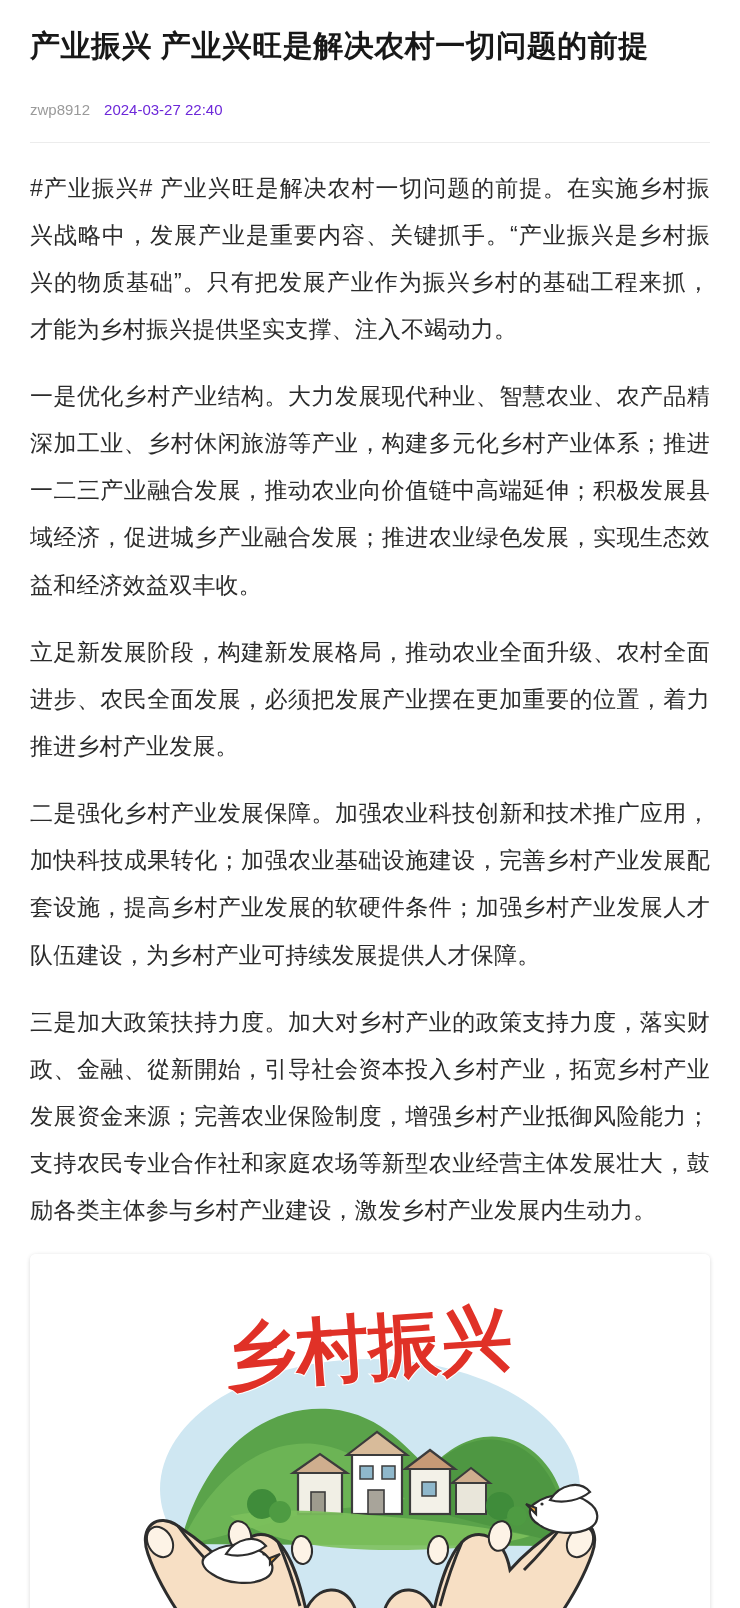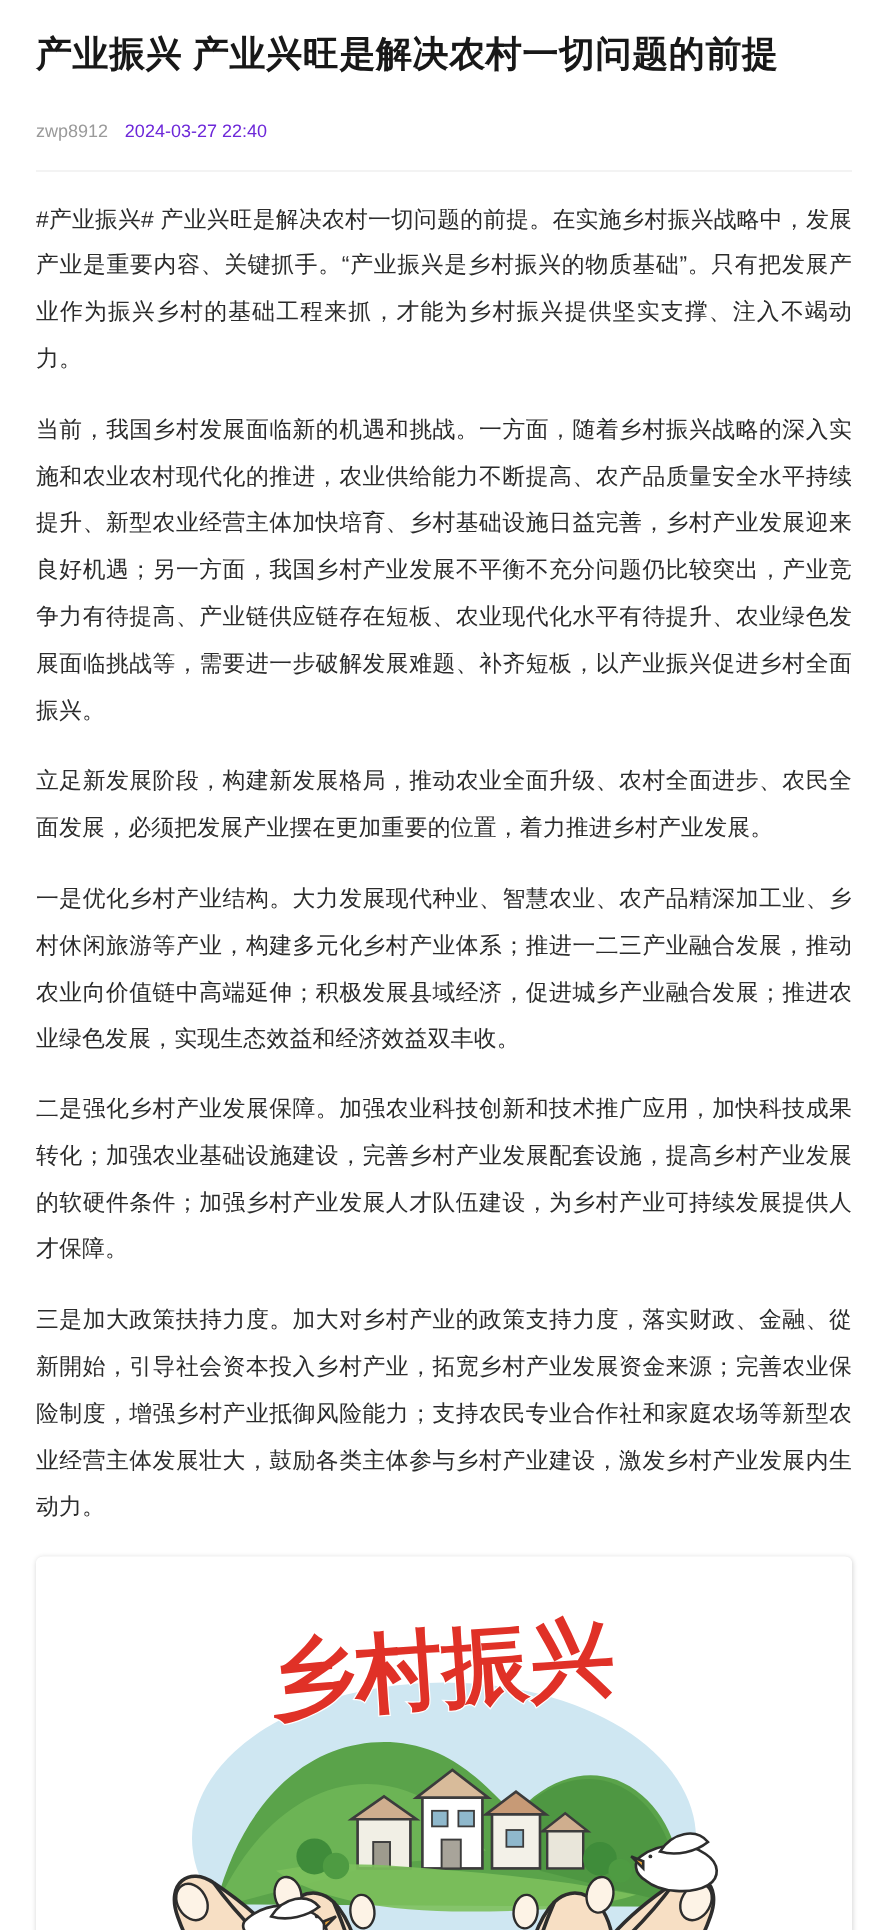--- a/index.html
+++ b/index.html
@@ -38,21 +38,21 @@
   .meta-author { color: #9a9a9a; }
   .meta-time { color: #6d28d9; }
   .divider {
     margin-top: 24px;
     border-top: 1px solid #ececec;
   }
   .body-text {
     margin-top: 22px;
   }
   .body-text p {
-    font-size: 19px;
+    font-size: 23px;
     line-height: 2.05;
     color: #2b2b2b;
     margin: 0 0 20px 0;
     text-align: justify;
     letter-spacing: 0.2px;
   }
   .figure {
     margin: 14px 0 0 0;
     width: 680px;
     height: 545px;
@@ -84,23 +84,22 @@
 
   <div class="meta-row">
     <span class="meta-author">zwp8912</span>
     <span class="meta-time">2024-03-27 22:40</span>
   </div>
 
   <div class="divider"></div>
 
   <div class="body-text">
     <p>#产业振兴# 产业兴旺是解决农村一切问题的前提。在实施乡村振兴战略中，发展产业是重要内容、关键抓手。“产业振兴是乡村振兴的物质基础”。只有把发展产业作为振兴乡村的基础工程来抓，才能为乡村振兴提供坚实支撑、注入不竭动力。</p>
-    <p>当前，我国乡村发展面临新的机遇和挑战。一方面，随着乡村振兴战略的深入实施和农业农村现代化的推进，农业供给能力不断提高、农产品质量安全水平持续提升、新型农业经营主体加快培育、乡村基础设施日益完善，乡村产业发展迎来良好机遇；另一方面，我国乡村产业发展不平衡不充分问题仍比较突出，产业竞争力有待提高、产业链供应链存在短板、农业现代化水平有待提升、农业绿色发展面临挑战等，需要进一步破解发展难题、补齐短板，以产业振兴促进乡村全面振兴。</p>
+    <p>一是优化乡村产业结构。大力发展现代种业、智慧农业、农产品精深加工业、乡村休闲旅游等产业，构建多元化乡村产业体系；推进一二三产业融合发展，推动农业向价值链中高端延伸；积极发展县域经济，促进城乡产业融合发展；推进农业绿色发展，实现生态效益和经济效益双丰收。</p>
     <p>立足新发展阶段，构建新发展格局，推动农业全面升级、农村全面进步、农民全面发展，必须把发展产业摆在更加重要的位置，着力推进乡村产业发展。</p>
-    <p>一是优化乡村产业结构。大力发展现代种业、智慧农业、农产品精深加工业、乡村休闲旅游等产业，构建多元化乡村产业体系；推进一二三产业融合发展，推动农业向价值链中高端延伸；积极发展县域经济，促进城乡产业融合发展；推进农业绿色发展，实现生态效益和经济效益双丰收。</p>
     <p>二是强化乡村产业发展保障。加强农业科技创新和技术推广应用，加快科技成果转化；加强农业基础设施建设，完善乡村产业发展配套设施，提高乡村产业发展的软硬件条件；加强乡村产业发展人才队伍建设，为乡村产业可持续发展提供人才保障。</p>
     <p>三是加大政策扶持力度。加大对乡村产业的政策支持力度，落实财政、金融、從新開始，引导社会资本投入乡村产业，拓宽乡村产业发展资金来源；完善农业保险制度，增强乡村产业抵御风险能力；支持农民专业合作社和家庭农场等新型农业经营主体发展壮大，鼓励各类主体参与乡村产业建设，激发乡村产业发展内生动力。</p>
   </div>
 
   <div class="figure">
     <svg class="illo" viewBox="0 0 680 545" preserveAspectRatio="xMidYMid meet">
 
       <rect x="0" y="0" width="680" height="545" fill="#ffffff"></rect>
 
       <ellipse cx="340" cy="235" rx="210" ry="130" fill="#cfe7f2"></ellipse>

